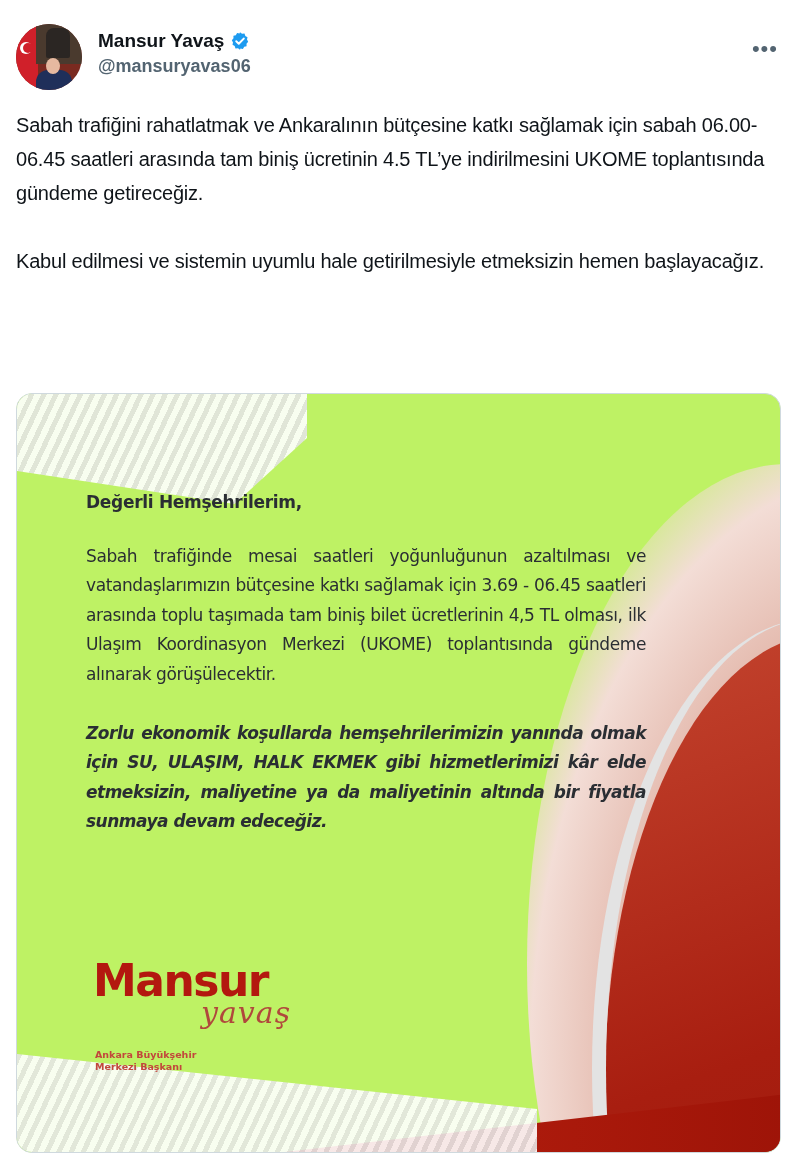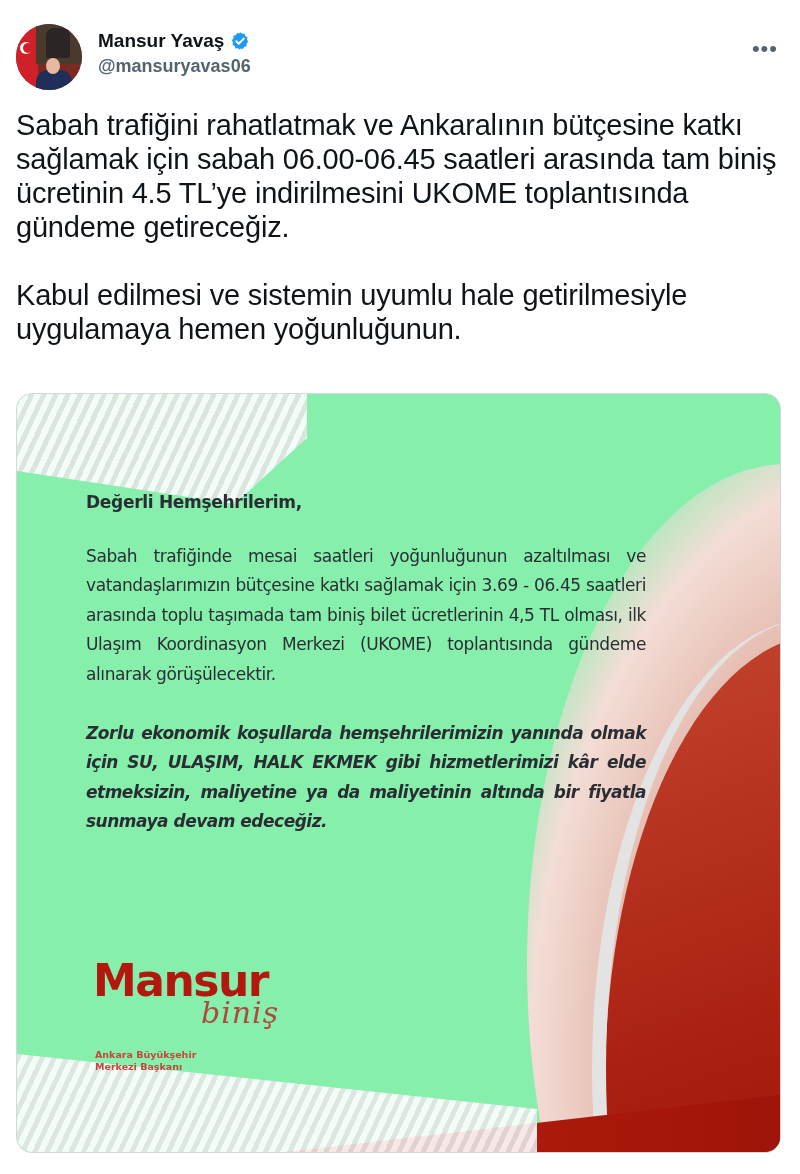--- a/index.html
+++ b/index.html
@@ -17,26 +17,26 @@
   .avatar .person-head { position: absolute; left: 30px; top: 34px; width: 14px; height: 16px; border-radius: 50%; background: #e6b9a0; }
   .avatar .person-body { position: absolute; left: 20px; top: 46px; width: 36px; height: 24px; border-radius: 12px 12px 0 0; background: #1f2f5a; }
 
   .user-info { position: absolute; left: 82px; top: 6px; }
   .display-name-row { display: flex; align-items: center; gap: 6px; }
   .display-name { font-size: 19px; font-weight: bold; color: #0f1419; }
   .verified-icon { width: 20px; height: 20px; display: inline-block; }
   .handle { font-size: 18px; color: #536471; margin-top: 4px; font-weight: bold; }
   .more-icon { position: absolute; right: 6px; top: 12px; font-size: 22px; color: #536471; letter-spacing: 1px; cursor: pointer; }
 
-  .tweet-text { position: absolute; left: 16px; top: 108px; width: 770px; font-size: 29px; line-height: 34px; color: #0f1419;
+  .tweet-text { position: absolute; left: 16px; top: 108px; width: 770px; font-size: 20px; line-height: 34px; color: #0f1419;
                 font-family: "Liberation Sans", "DejaVu Sans", sans-serif; letter-spacing: -0.2px; }
   .tweet-text p { margin-bottom: 34px; }
 
   .media-card { position: absolute; left: 16px; top: 393px; width: 765px; height: 760px; border: 1px solid #cfd9de;
-                border-radius: 16px; overflow: hidden; background: #86efac; }
+                border-radius: 16px; overflow: hidden; background: #bef264; }
   .stripes-top { position: absolute; left: 0; top: 0; width: 290px; height: 110px;
                  background: repeating-linear-gradient(115deg, #e4e4e4 0 5px, #ffffff 5px 11px);
                  clip-path: polygon(0 0, 100% 0, 100% 40%, 75% 100%, 0 70%); opacity: 0.9; }
   .stripes-bottom { position: absolute; left: 0; top: 660px; width: 520px; height: 100px;
                     background: repeating-linear-gradient(115deg, #e6e6e6 0 5px, #ffffff 5px 11px);
                     clip-path: polygon(0 0, 100% 55%, 100% 100%, 0 100%); opacity: 0.9; }
 
   .swoosh-light { position: absolute; left: 510px; top: 70px; width: 520px; height: 1000px; border-radius: 50%;
                   background: radial-gradient(ellipse at 70% 60%, #c97a68 0%, #d9a090 40%, #f3ddd6 70%, rgba(255,255,255,0) 85%); }
   .swoosh-red { position: absolute; left: 588px; top: 240px; width: 440px; height: 900px; border-radius: 50%;
@@ -84,21 +84,21 @@
       </span>
     </div>
     <div class="handle">@mansuryavas06</div>
   </div>
 
   <div class="more-icon">•••</div>
 </div>
 
 <div class="tweet-text">
   <p>Sabah trafiğini rahatlatmak ve Ankaralının bütçesine katkı sağlamak için sabah 06.00-06.45 saatleri arasında tam biniş ücretinin 4.5 TL’ye indirilmesini UKOME toplantısında gündeme getireceğiz.</p>
-  <p>Kabul edilmesi ve sistemin uyumlu hale getirilmesiyle uygulamaya hemen yoğunluğunun.</p>
+  <p>Kabul edilmesi ve sistemin uyumlu hale getirilmesiyle etmeksizin hemen başlayacağız.</p>
 </div>
 
 <div class="media-card">
   <div class="swoosh-light"></div>
   <div class="swoosh-red"></div>
   <div class="swoosh-grey"></div>
   <div class="bottom-red"></div>
   <div class="stripes-top"></div>
   <div class="stripes-bottom"></div>
 
@@ -107,15 +107,15 @@
     <div class="letter-para">Sabah trafiğinde mesai saatleri yoğunluğunun azaltılması ve vatandaşlarımızın bütçesine katkı sağlamak için 3.69 - 06.45 saatleri arasında toplu taşımada tam biniş bilet ücretlerinin 4,5 TL olması, ilk Ulaşım Koordinasyon Merkezi (UKOME) toplantısında gündeme alınarak görüşülecektir.</div>
     <div class="letter-para bold">Zorlu ekonomik koşullarda hemşehrilerimizin yanında olmak için SU, ULAŞIM, HALK EKMEK gibi hizmetlerimizi kâr elde etmeksizin, maliyetine ya da maliyetinin altında bir fiyatla sunmaya devam edeceğiz.</div>
   </div>
 
   <div class="signature front">
     <div class="sig-name">Mansur</div>
     <div class="sig-sub">
       <div>Ankara Büyükşehir</div>
       <div>Merkezi Başkanı</div>
     </div>
-    <div class="sig-script">biniş</div>
+    <div class="sig-script">yavaş</div>
   </div>
 </div>
 
 </body></html>

